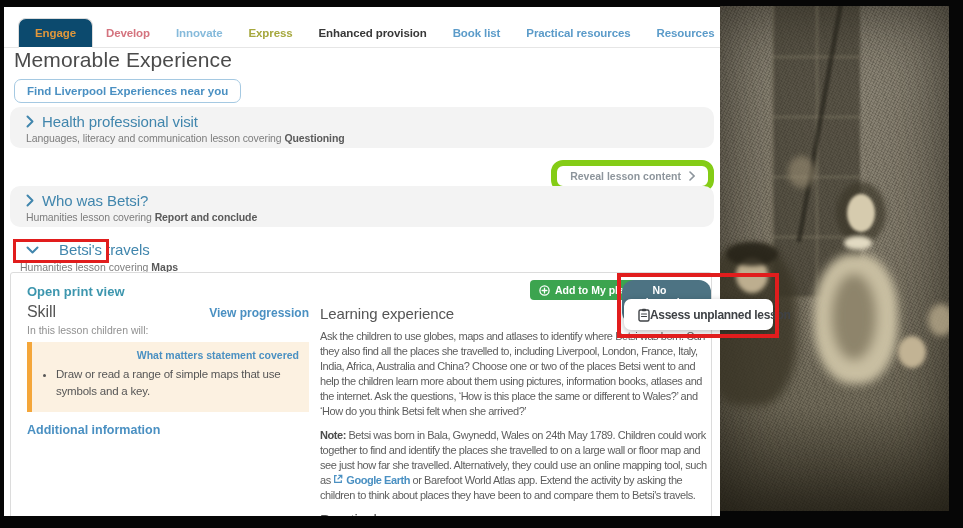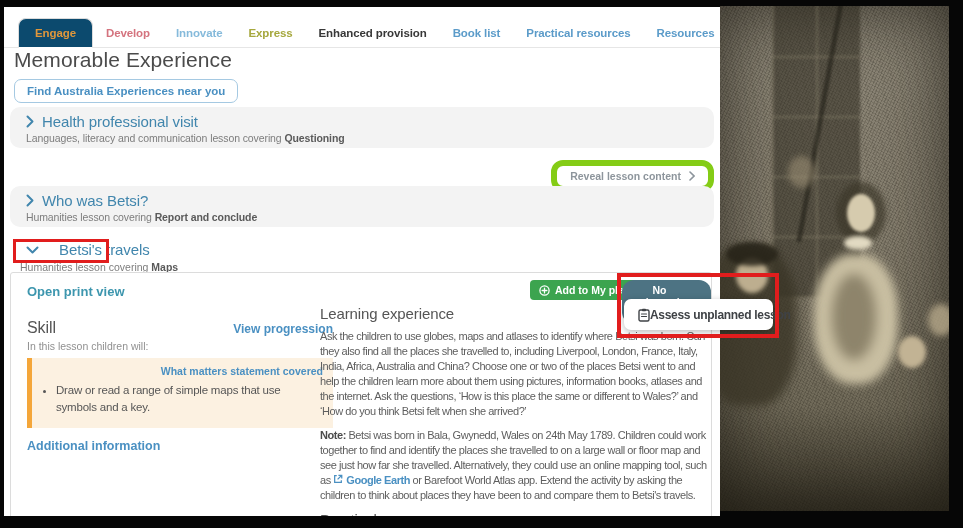--- a/index.html
+++ b/index.html
@@ -95,21 +95,21 @@
     background: #4d7383; color: #fff; border: none; border-radius: 12px;
     font-size: 10.5px; font-weight: bold; padding: 4px 11px; cursor: pointer;
     display: inline-flex; align-items: center; gap: 6px;
   }
   .caret-down {
     width: 0; height: 0; border-left: 4px solid transparent;
     border-right: 4px solid transparent; border-top: 5px solid #fff;
   }
 
   
-  .leftcol { position: absolute; left: 16px; top: 46px; width: 306px; }
+  .leftcol { position: absolute; left: 16px; top: 30px; width: 282px; }
   .skill-head { display: flex; justify-content: space-between; align-items: baseline; }
   .h2 { font-size: 16px; font-weight: normal; color: #555; letter-spacing: -0.1px; }
   .view-prog { font-size: 12px; font-weight: bold; color: #4a90c2; cursor: pointer; }
   .skill-intro { font-size: 10.5px; color: #909090; margin-top: 3px; }
   .wm-box {
     margin-top: 6px; background: #fcf1e1; border-left: 5px solid #f4a63a;
     padding: 7px 10px 11px 9px;
   }
   .wm-link { text-align: right; font-size: 10.5px; font-weight: bold; color: #4a90c2; cursor: pointer; }
   .wm-box ul { margin: 5px 0 0 0; padding-left: 15px; }
@@ -202,21 +202,21 @@
     <span class="tab" style="color: rgb(166, 168, 62);">Express</span>
     <span class="tab" style="color: rgb(56, 56, 56);">Enhanced provision</span>
     <span class="tab" style="color: rgb(91, 155, 201);">Book list</span>
     <span class="tab" style="color: rgb(91, 155, 201);">Practical resources</span>
     <span class="tab" style="color: rgb(91, 155, 201);">Resources</span>
 
   </nav>
 
   <h1 class="page-title">Memorable Experience</h1>
 
-  <button class="find-btn">Find Australia Experiences near you</button>
+  <button class="find-btn">Find Liverpool Experiences near you</button>
 
   <div class="section" style="top:100px">
     <div class="sec-title-row">
       <span class="chev icon-svg">
         <svg width="8" height="13" viewBox="0 0 8 13">
             <path d="M1.5 1.5l5 5-5 5" fill="none" stroke="#4186ad" stroke-width="2" stroke-linecap="round" stroke-linejoin="round"></path>
           </svg>
       </span>
       <span class="sec-title">Health professional visit</span>
     </div>

